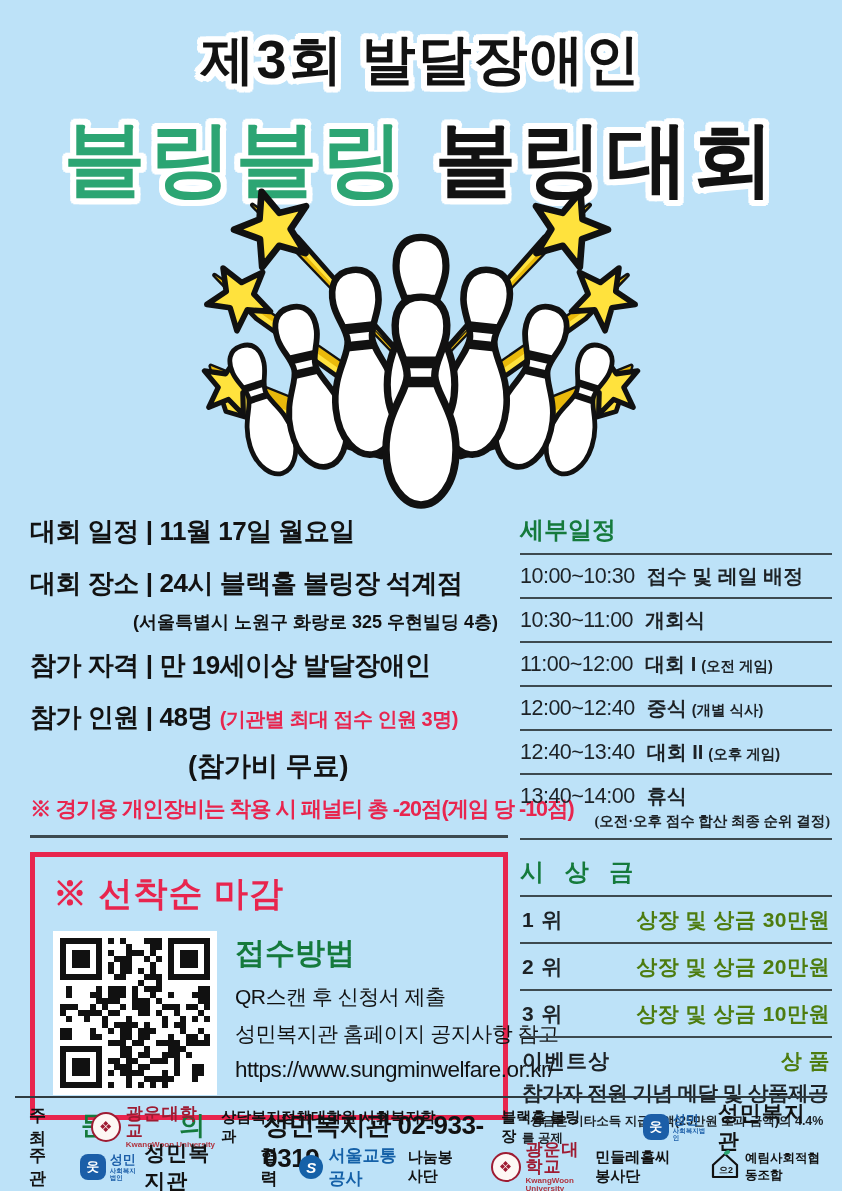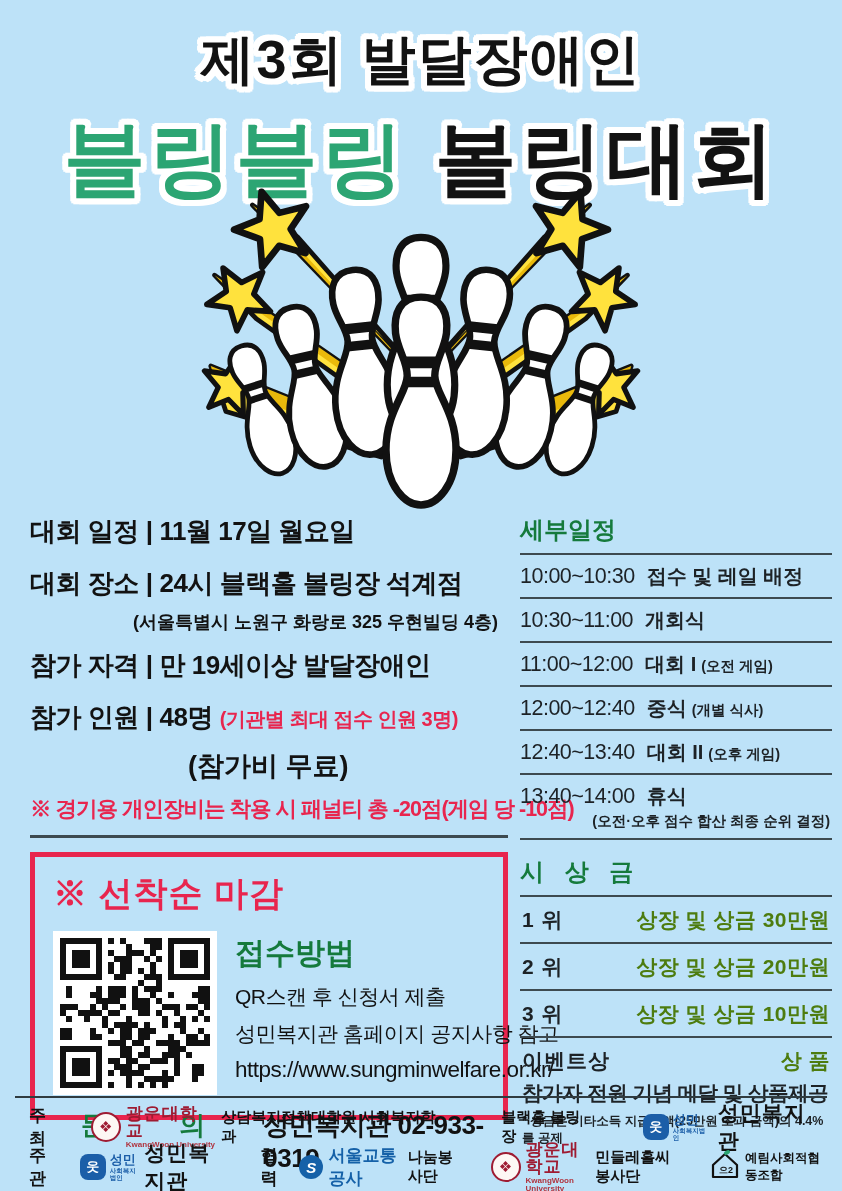--- a/index.html
+++ b/index.html
@@ -44,21 +44,21 @@
   .c-label { color: var(--heading_green, #157A3C); font-size: 26px; font-weight: 900; white-space: pre; margin-left: 28px; }
   .c-value { font-size: 26px; font-weight: 600; margin-left: 58px; letter-spacing: -0.5px; }
   
   .right { position: absolute; left: 520px; top: 514px; width: 312px; }
   .sec-head { color: var(--heading_green, #157A3C); font-size: 24px; font-weight: 900; padding-bottom: 7px; border-bottom: 2.5px solid var(--divider_dark, #3D4A50); }
   .sched-row { display: flex; align-items: baseline; padding: 8px 0 7px 0; border-bottom: 2px solid var(--divider_dark, #3D4A50); white-space: nowrap; }
   .sched-list .sched-row:last-child { border-bottom: none; padding-bottom: 2px; }
   .s-time { font-size: 21.5px; font-weight: 500; letter-spacing: -0.5px; color: #1d2226; }
   .s-event { font-size: 20px; font-weight: 600; margin-left: 12px; color: #1d2226; }
   .s-note { font-size: 14.5px; font-weight: 600; margin-left: 5px; color: #1d2226; }
-  .result-note { font-size: 14.5px; font-weight: 600; text-align: right; padding: 0 2px 7px 0; border-bottom: 2px solid var(--divider_dark, #3D4A50); color: #1d2226; }
+  .result-note { font-size: 14.5px; font-weight: 600; text-align: right; padding: 0 2px 7px 0; border-bottom: 2px solid var(--divider_dark, #3D4A50); color: #1d2226; font-family: Liberation Serif, serif; }
   .prize-head { margin-top: 16px; letter-spacing: 7px; }
   .prize-row { display: flex; justify-content: space-between; align-items: baseline; padding: 9px 2px 8px 2px; border-bottom: 2px solid var(--divider_dark, #3D4A50); }
   .prize-list .prize-row:last-child { border-bottom: none; padding-bottom: 2px; }
   .p-rank { font-size: 21px; font-weight: 600; letter-spacing: 1px; color: #1d2226; }
   .p-prize { font-size: 21px; font-weight: 600; letter-spacing: 0.5px; color: #4d7c0f; }
   .all-note { font-size: 20.5px; font-weight: 600; padding: 2px 2px 4px 2px; letter-spacing: -0.5px; color: #1d2226; white-space: nowrap; }
   .tax-note { font-size: 12.5px; font-weight: 700; padding: 2px 0 8px 2px; color: #1d2226; }
   
   .footer { position: absolute; left: 15px; right: 15px; top: 1096px; border-top: 2.5px solid #2F3B40; padding-top: 9px; }
   .f-row { display: flex; align-items: center; height: 40px; }

